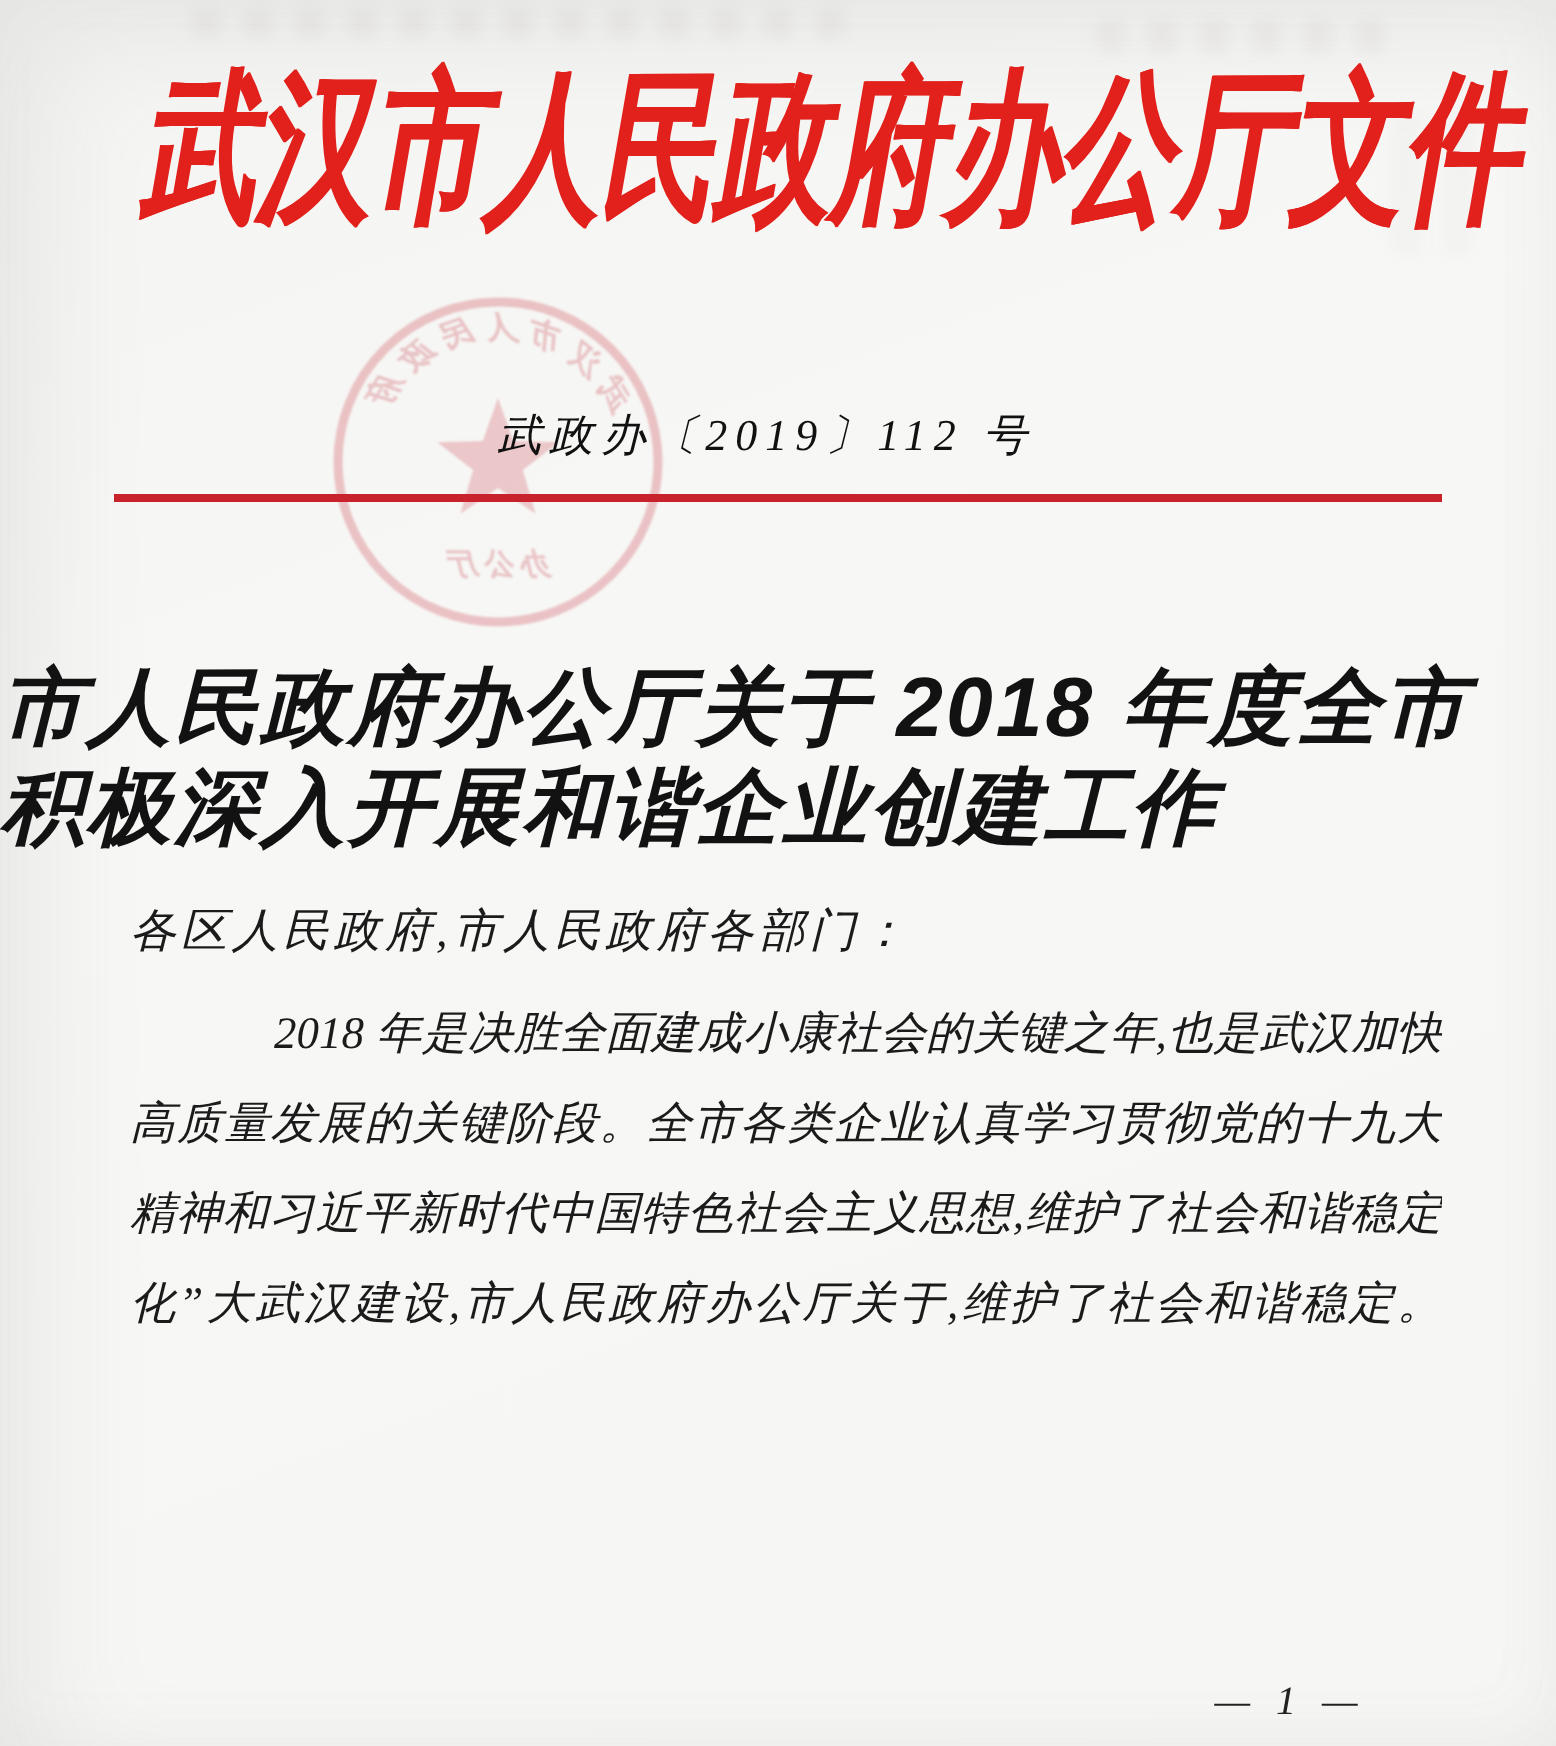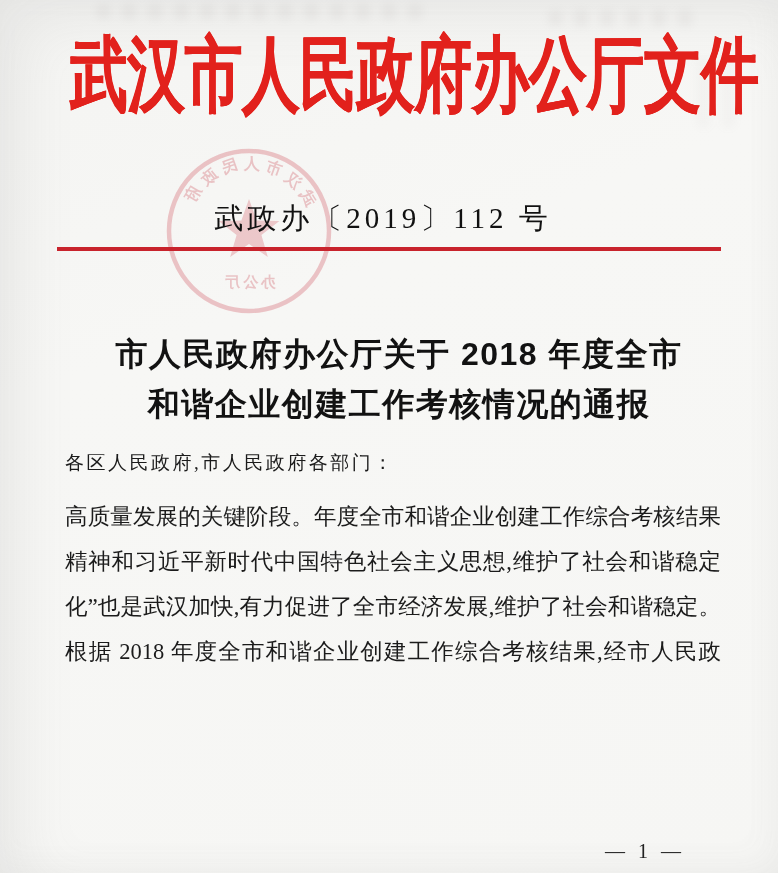--- a/index.html
+++ b/index.html
@@ -8,20 +8,21 @@
     font-family:"Liberation Serif","DejaVu Serif",serif;
   }
   .page{
     position:relative;
     width:778px;height:873px;
     margin:0 auto;
     background:linear-gradient(160deg,#f4f4f2 0%,#f7f7f5 35%,#f6f6f4 100%);
     box-shadow:inset 22px 18px 55px rgba(120,120,118,0.10), inset -6px -6px 30px rgba(150,150,148,0.05);
     overflow:hidden;
     color:#1c1c1c;
+    font-style:italic;
   }
   
   .bleed{
     position:absolute;
     filter:blur(4px);
     opacity:0.16;
     background:repeating-linear-gradient(90deg, rgba(150,140,140,0.55) 0 14px, rgba(0,0,0,0) 14px 26px);
     border-radius:6px;
   }
   .bleed.b1{left:96px;top:4px;width:330px;height:15px;}
@@ -54,52 +55,51 @@
   }
   .seal text{
     font-family:"Liberation Serif","DejaVu Serif",serif;
     font-weight:bold;
   }
 
   .doc-number{
     position:absolute;
     top:203px;left:0;right:12px;
     text-align:center;
-    font-size:29px;
+    font-size:22px;
     line-height:30px;
     letter-spacing:4px;
     color:#111;
     z-index:2;
   }
 
   .red-rule{
     position:absolute;
     top:247px;left:57px;
     width:664px;height:4px;
     background:#c8232c;
     z-index:3;
   }
 
   .doc-title{
     position:absolute;
     top:329px;left:0;right:0;
-    text-align:center;
+    text-align:left;
     font-family:"Liberation Sans","DejaVu Sans",sans-serif;
     font-weight:bold;
-    font-size:32px;
+    font-size:42px;
     line-height:50px;
     letter-spacing:1.5px;
     color:#121212;
-    margin-left:20px;
   }
 
   .salutation{
     position:absolute;
     top:450px;left:65px;
-    font-size:19px;
+    font-size:23px;
     letter-spacing:2.5px;
     color:#1b1b1b;
   }
 
   .body-text{
     position:absolute;
     top:494px;left:65px;
     width:656px;
   }
   .body-line{
@@ -149,27 +149,27 @@
       <text x="0" y="56" text-anchor="middle" font-size="15" letter-spacing="3" fill="rgba(208,95,105,0.40)">办公厅</text>
     </g>
   </svg>
 
   <div class="doc-number">武政办〔2019〕112 号</div>
 
   <div class="red-rule"></div>
 
   <div class="doc-title">
     <div>市人民政府办公厅关于 2018 年度全市</div>
-    <div>和谐企业创建工作考核情况的通报</div>
+    <div>积极深入开展和谐企业创建工作</div>
   </div>
 
   <div class="salutation">各区人民政府,市人民政府各部门：</div>
 
   <div class="body-text">
-    <div class="body-line">高质量发展的关键阶段。年度全市和谐企业创建工作综合考核结果</div>
+    <div class="body-line indent">2018 年是决胜全面建成小康社会的关键之年,也是武汉加快</div>
+    <div class="body-line">高质量发展的关键阶段。全市各类企业认真学习贯彻党的十九大</div>
     <div class="body-line">精神和习近平新时代中国特色社会主义思想,维护了社会和谐稳定</div>
-    <div class="body-line">化”也是武汉加快,有力促进了全市经济发展,维护了社会和谐稳定。</div>
-    <div class="body-line">根据 2018 年度全市和谐企业创建工作综合考核结果,经市人民政</div>
+    <div class="body-line">化”大武汉建设,市人民政府办公厅关于,维护了社会和谐稳定。</div>
   </div>
 
   <div class="page-number">— 1 —</div>
 
 </div>
 
 </body></html>

